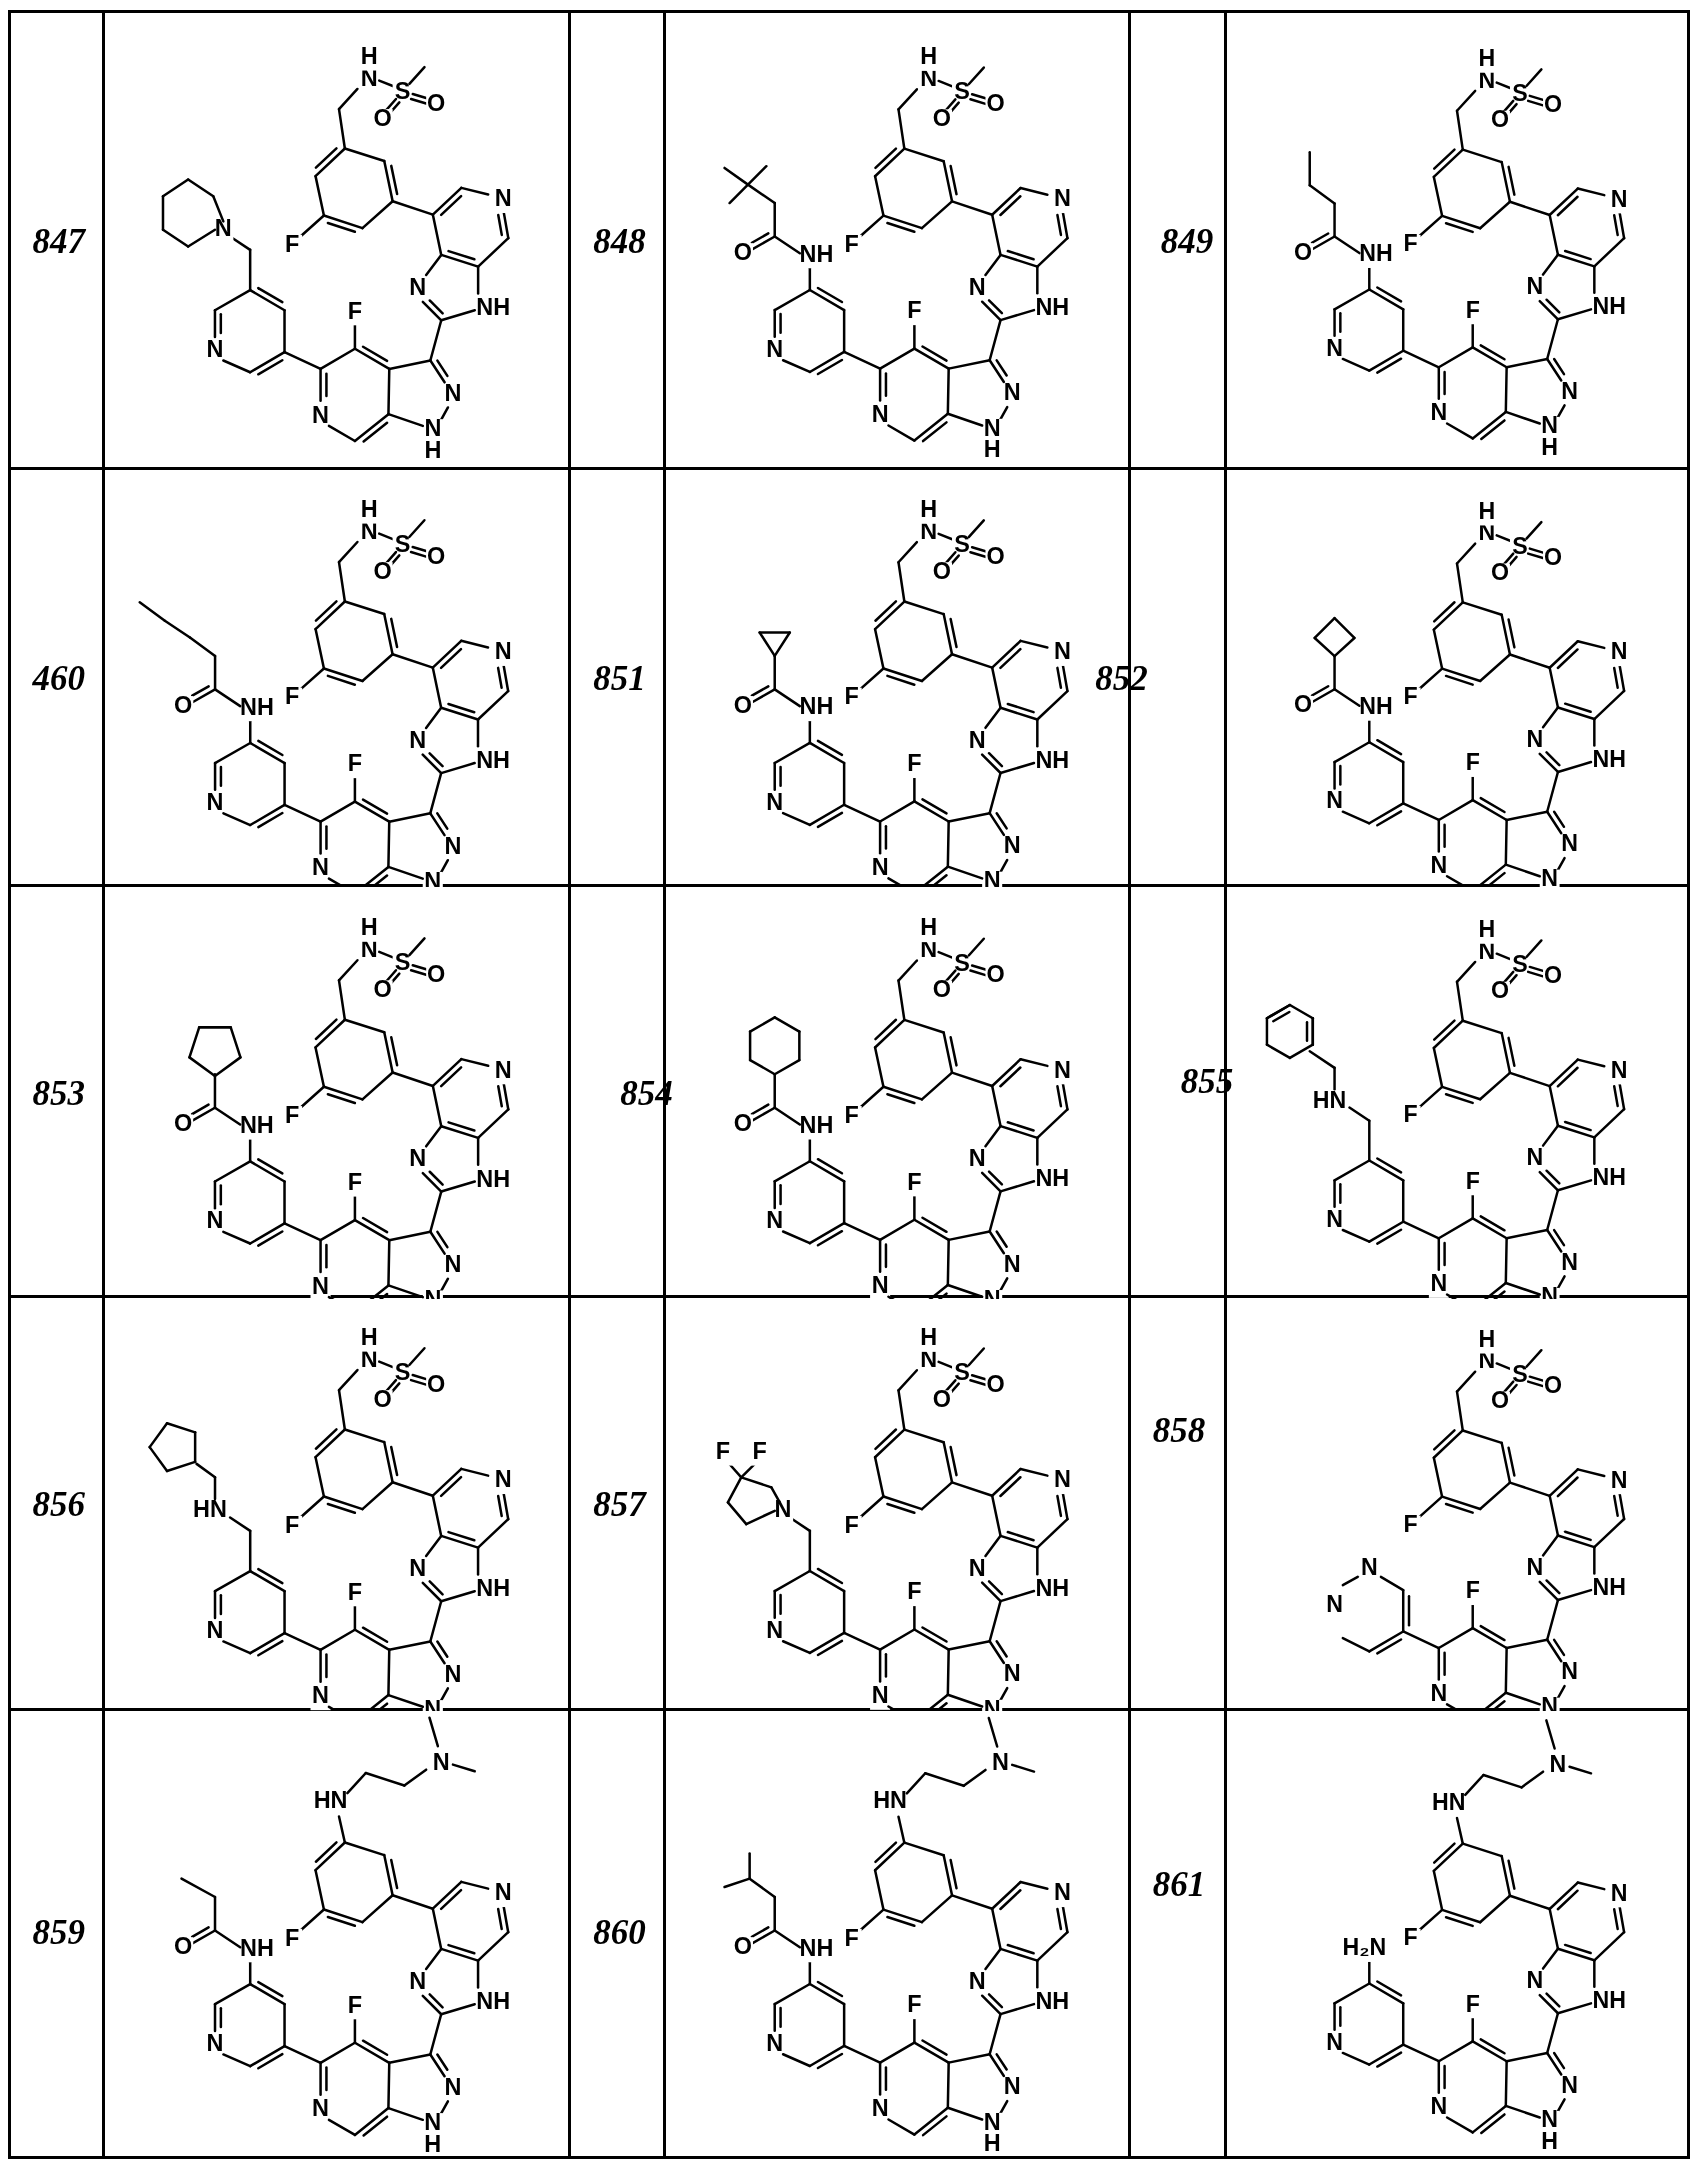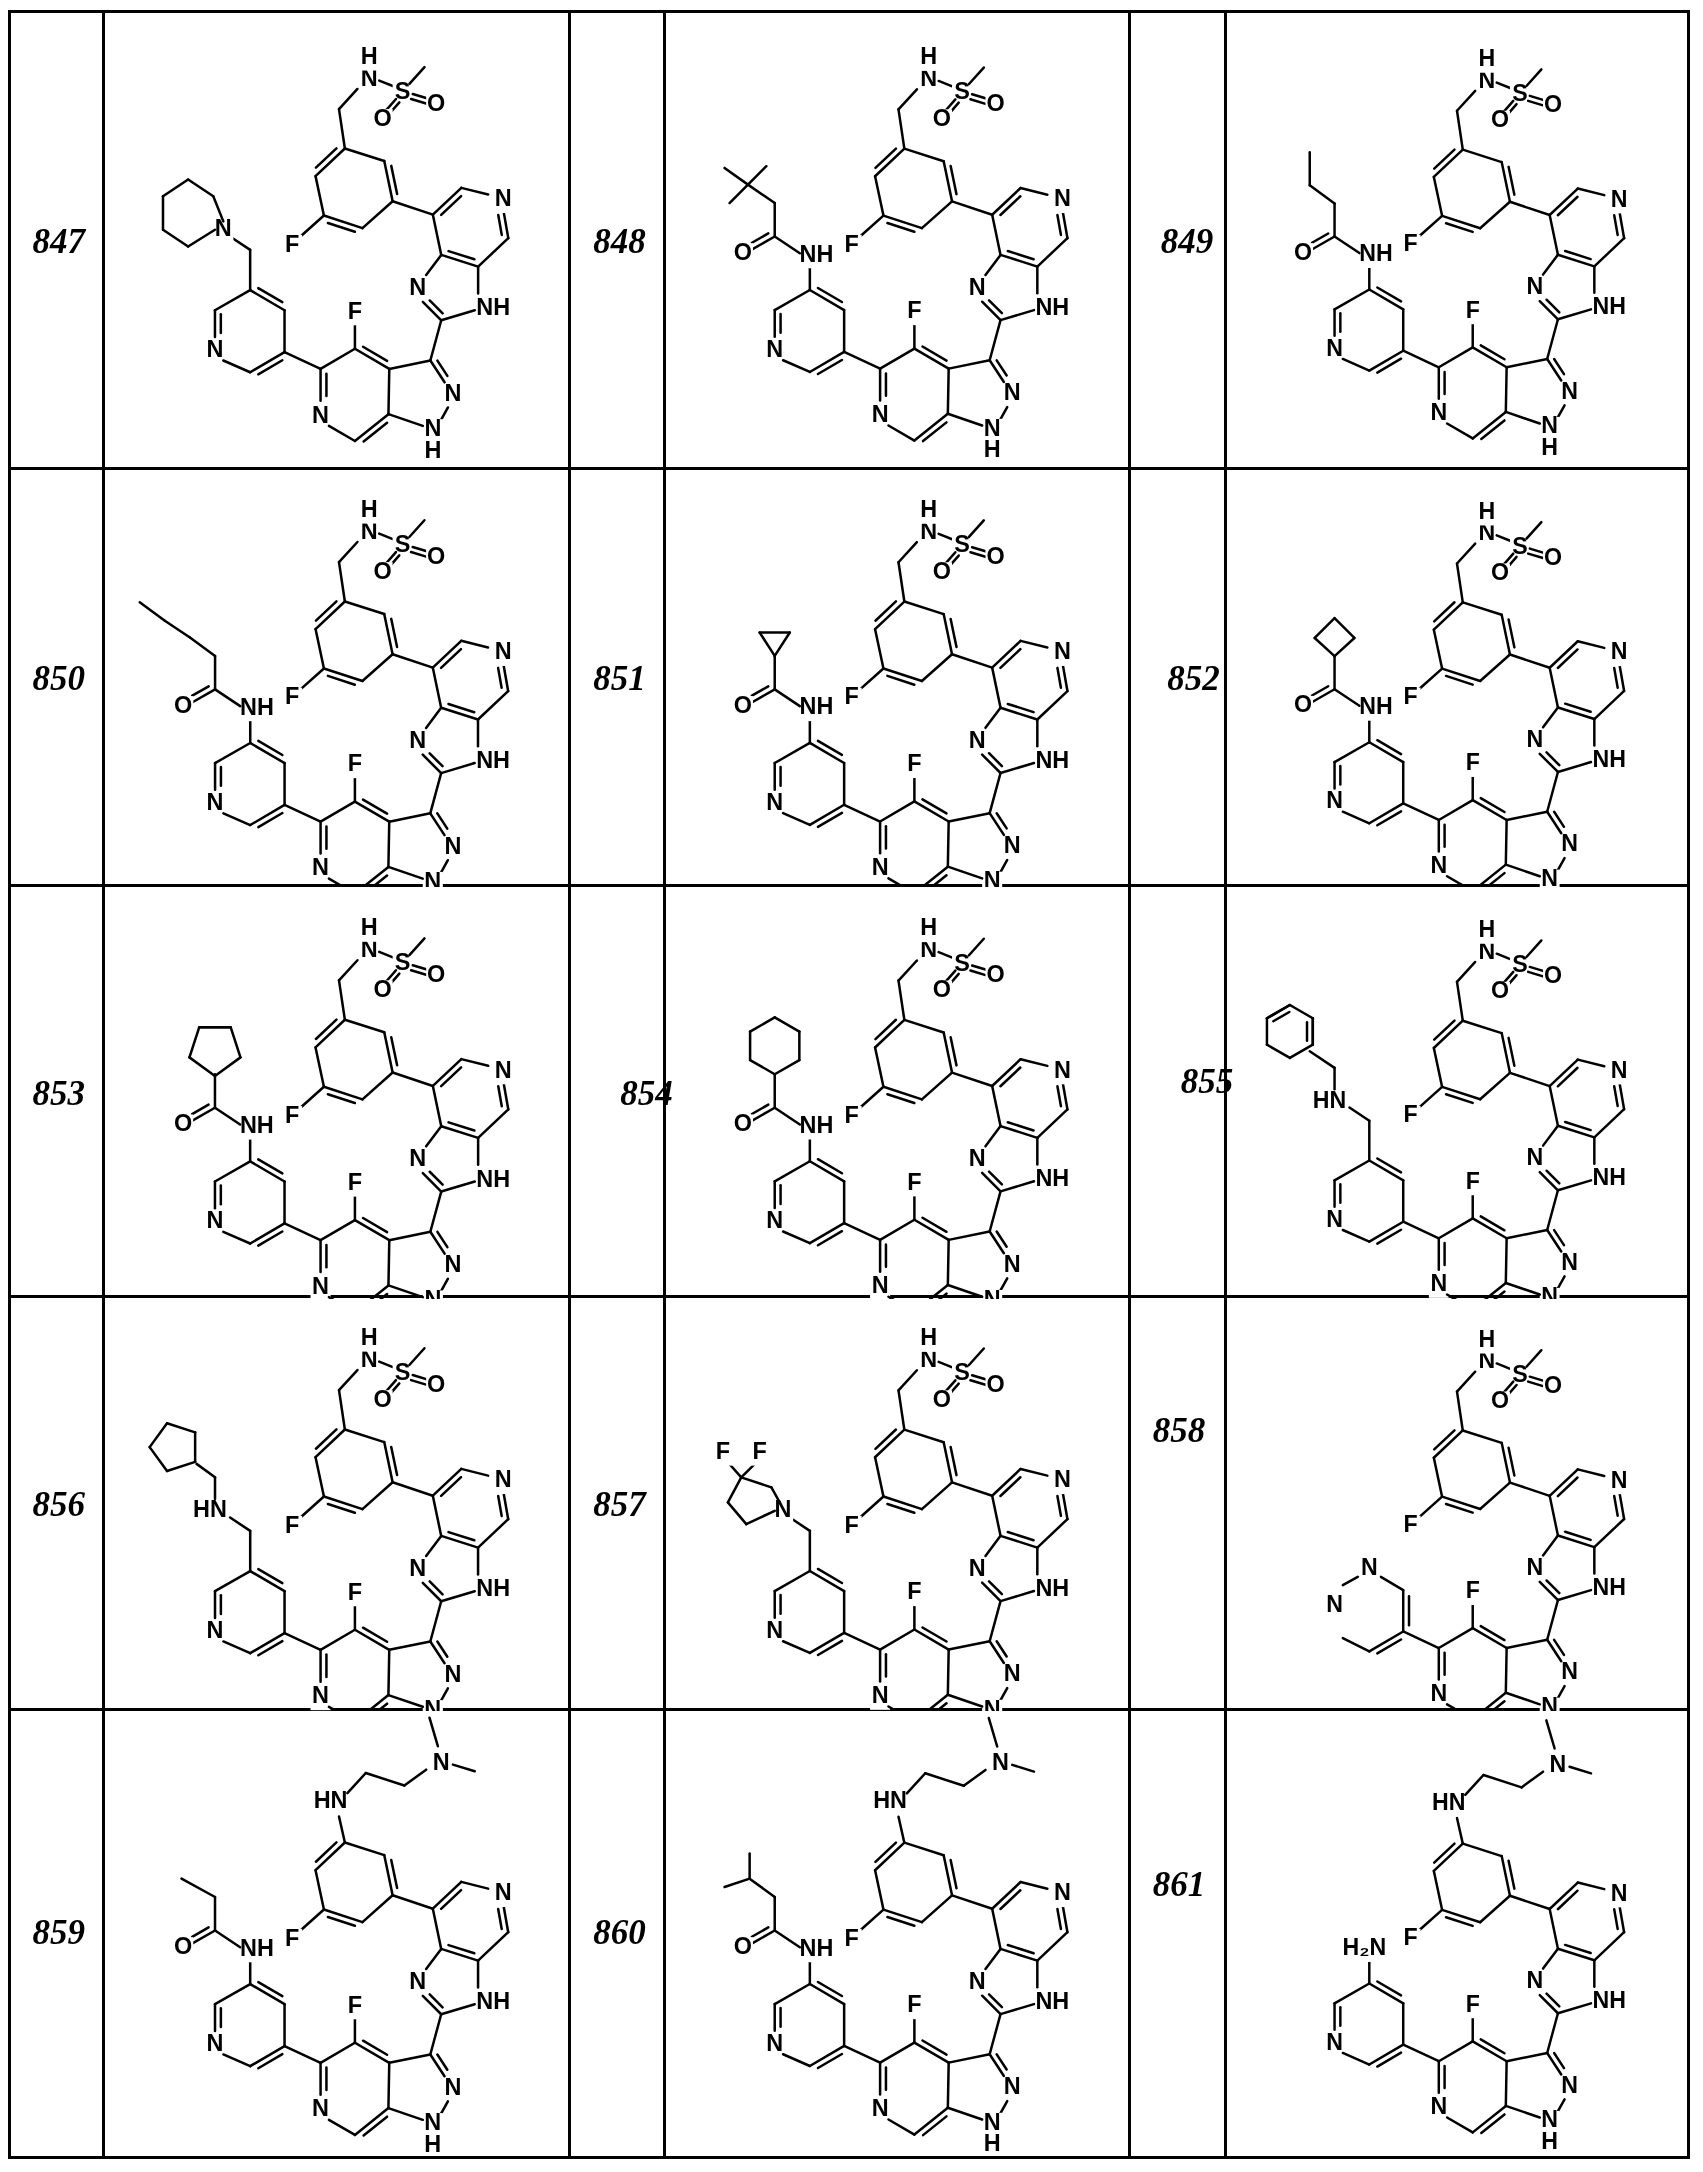--- a/index.html
+++ b/index.html
@@ -338,21 +338,21 @@
           <line x1="172" y1="326" x2="130" y2="350" class="b"></line>
           <line x1="130" y1="350" x2="130" y2="382" class="b"></line>
           <line x1="137" y1="354.8" x2="137" y2="377.2" class="b"></line>
           <rect x="118" y="386" width="24" height="28" class="bg"></rect>
           <text x="130" y="406" text-anchor="middle">N</text>
           <line x1="140" y1="410" x2="172" y2="424" class="b"></line>
           <line x1="172" y1="424" x2="213" y2="400" class="b"></line>
           <line x1="181.68625441098257" y1="426.44110128542854" x2="210.38625441098256" y2="409.6411012854286" class="b"></line>
         </g>
       </svg></div>
-    <div class="label" style="left: 11.7px; top: 470px; width: 94px; height: 417px;">850</div>
+    <div class="label" style="left: 11.7px; top: 470px; width: 94px; height: 417px;">460</div>
     <div class="mol" style="left: 106px; top: 470px; width: 466px; height: 417px;"><svg width="466" height="417" viewBox="0 0 556 498">
         <g transform="translate(0,0)">
           <line x1="172" y1="326" x2="172" y2="300" class="b"></line>
           <rect x="160" y="272" width="40" height="28" class="bg"></rect>
           <text x="180" y="292" text-anchor="middle">NH</text>
           <line x1="160" y1="282" x2="130" y2="262" class="b"></line>
           <line x1="130" y1="262" x2="102" y2="278" class="b"></line>
           <line x1="122.32702743150216" y1="258.32229800512874" x2="102.72702743150217" y2="269.5222980051288" class="b"></line>
           <rect x="80" y="270" width="24" height="28" class="bg"></rect>
           <text x="92" y="290" text-anchor="middle">O</text>
@@ -550,21 +550,21 @@
           <line x1="172" y1="326" x2="130" y2="350" class="b"></line>
           <line x1="130" y1="350" x2="130" y2="382" class="b"></line>
           <line x1="137" y1="354.8" x2="137" y2="377.2" class="b"></line>
           <rect x="118" y="386" width="24" height="28" class="bg"></rect>
           <text x="130" y="406" text-anchor="middle">N</text>
           <line x1="140" y1="410" x2="172" y2="424" class="b"></line>
           <line x1="172" y1="424" x2="213" y2="400" class="b"></line>
           <line x1="181.68625441098257" y1="426.44110128542854" x2="210.38625441098256" y2="409.6411012854286" class="b"></line>
         </g>
       </svg></div>
-    <div class="label" style="left: 1153px; top: 470px; width: 81px; height: 417px;">852</div>
+    <div class="label" style="left: 1081px; top: 470px; width: 81px; height: 417px;">852</div>
     <div class="mol" style="left: 1227px; top: 470px; width: 460px; height: 417px;"><svg width="460" height="417" viewBox="0 0 556 498">
         <g transform="translate(0,0)">
           <line x1="172" y1="326" x2="172" y2="300" class="b"></line>
           <rect x="160" y="272" width="40" height="28" class="bg"></rect>
           <text x="180" y="292" text-anchor="middle">NH</text>
           <line x1="160" y1="282" x2="130" y2="262" class="b"></line>
           <line x1="130" y1="262" x2="102" y2="278" class="b"></line>
           <line x1="122.32702743150216" y1="258.32229800512874" x2="102.72702743150217" y2="269.5222980051288" class="b"></line>
           <rect x="80" y="270" width="24" height="28" class="bg"></rect>
           <text x="92" y="290" text-anchor="middle">O</text>

